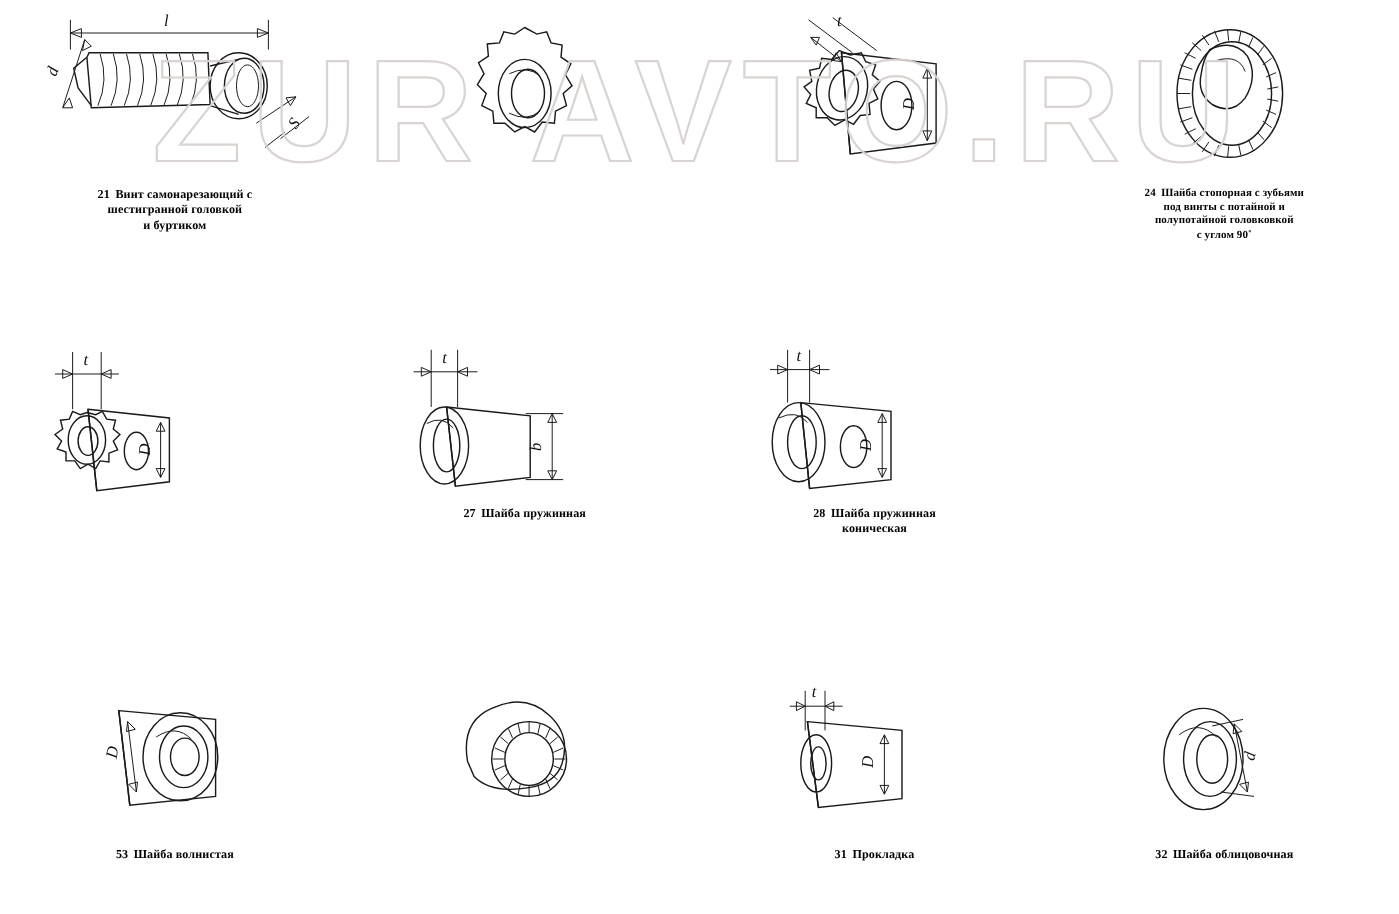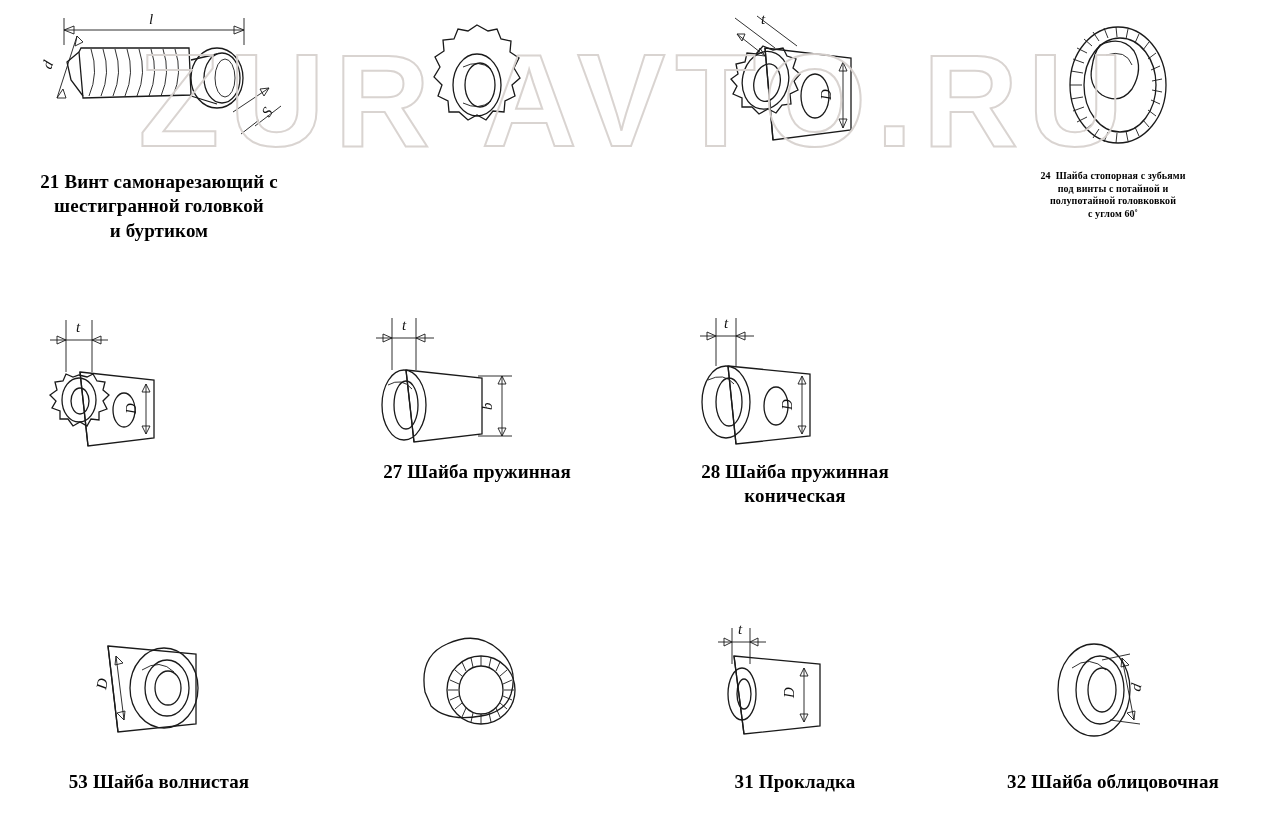--- a/index.html
+++ b/index.html
@@ -70,21 +70,21 @@
     align-items: center;
     justify-content: center;
     position: relative;
   }
   .row2 .figure, .row3 .figure { height: 150px; }
 
   .caption {
     text-align: center;
     font-family: "Liberation Serif", serif;
     font-weight: bold;
-    font-size: 19px;
+    font-size: 11px;
     line-height: 1.28;
     padding: 0 10px;
     letter-spacing: 0.1px;
   }
   .caption.small {
     font-size: 10px;
     line-height: 1.25;
   }
   .caption .num {
     margin-right: 5px;
@@ -208,21 +208,21 @@
             </g>
             <path class="ln" d="M-18 -40 q22 -10 34 6 q10 18 -2 38 q-12 16 -30 6 q-14 -10 -10 -28 q2 -14 8 -22 Z"></path>
             <path class="ln-thin" d="M-12 -30 q20 -6 26 10"></path>
           </g>
         </svg>
       </div>
       <div class="caption small">
         <span class="num">24</span><span>Шайба стопорная с зубьями</span><br>
         <span>под винты с потайной и</span><br>
         <span>полупотайной головковкой</span><br>
-        <span>с углом 60˚</span>
+        <span>с углом 90˚</span>
       </div>
     </div>
   </div>
 
   <div class="row row2">
 
     <div class="cell">
       <div class="figure">
         <svg width="250" height="150" viewBox="0 0 250 150">
 

